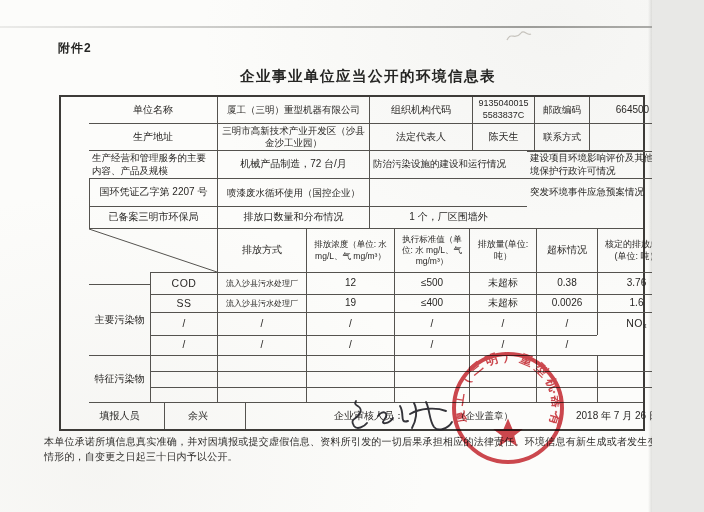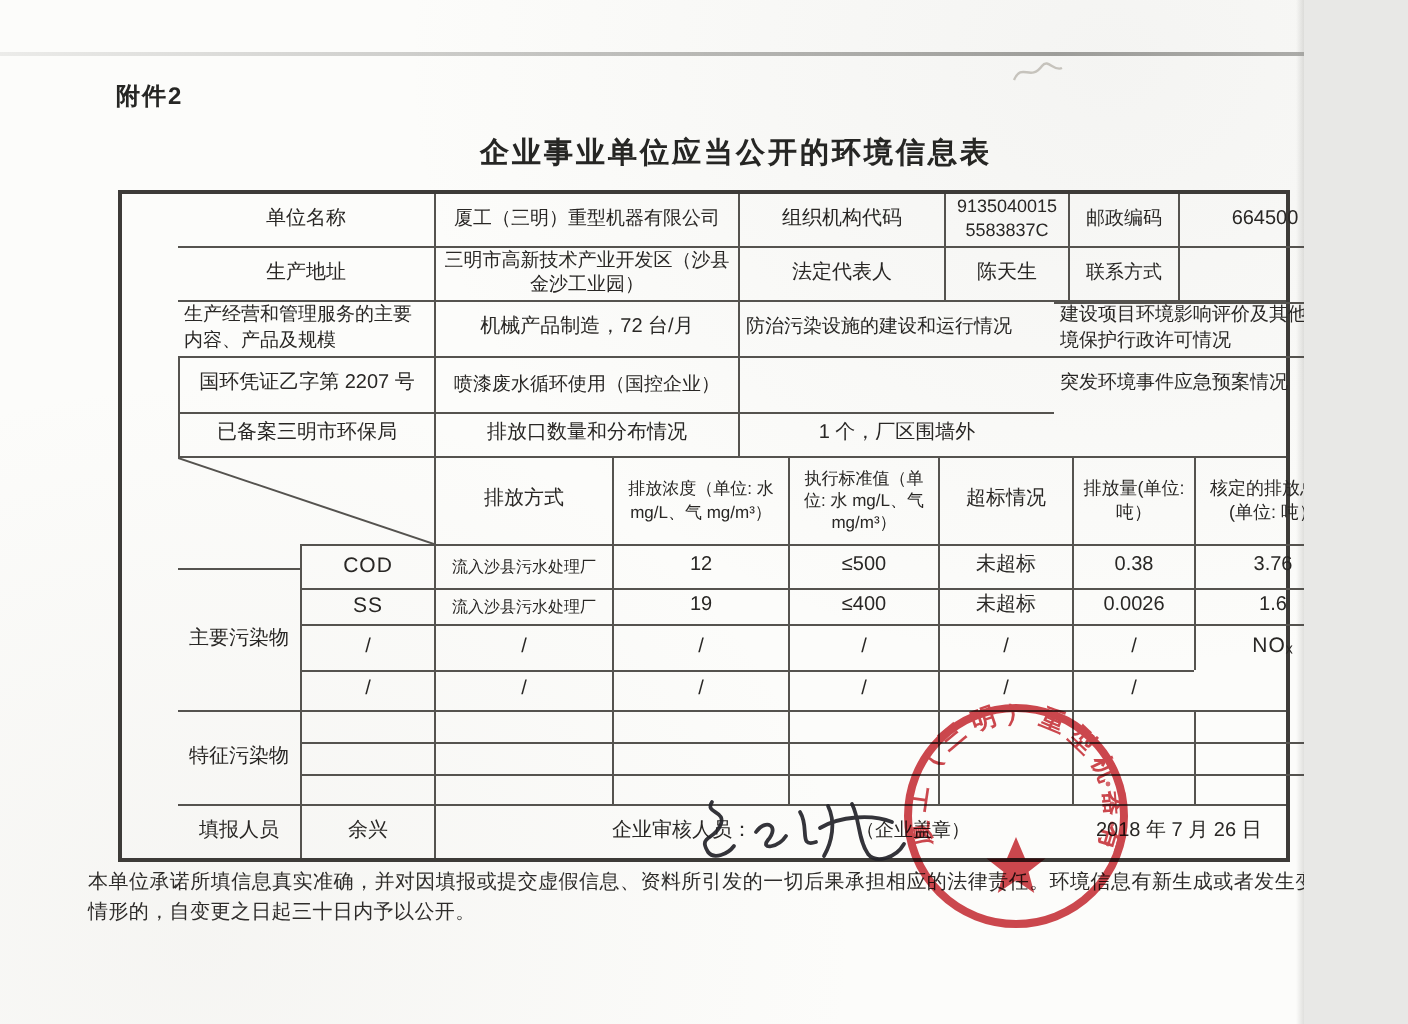--- a/index.html
+++ b/index.html
@@ -98,22 +98,22 @@
 
     <div class="grid sec" style="grid-template-columns:61px 67px 89px 88px 75px 67px 61px 78px; grid-template-rows:43px 22px 18px 23px 20px;">
       <div class="cell c1 r1 diag" style="grid-column:1/3;">
         <svg width="128" height="43">
           <line x1="0" y1="0" x2="128" y2="43" stroke="#55534f" stroke-width="1"></line>
         </svg>
       </div>
       <div class="cell r1">排放方式</div>
       <div class="cell r1 hdr-sm">排放浓度（单位: 水 mg/L、气 mg/m³）</div>
       <div class="cell r1 hdr-sm">执行标准值（单位: 水 mg/L、气 mg/m³）</div>
+      <div class="cell r1" style="font-size:9px">排放量(单位: 吨）</div>
       <div class="cell r1">超标情况</div>
-      <div class="cell r1" style="font-size:9px">排放量(单位: 吨）</div>
       <div class="cell r1" style="font-size:9px">核定的排放总量(单位: 吨）</div>
 
       <div class="cell c1" style="grid-row:2/6; font-size:10px;margin-top:12px;">主要污染物</div>
 
       <div class="cell name-cell">COD</div>
       <div class="cell small">流入沙县污水处理厂</div>
       <div class="cell">12</div>
       <div class="cell">≤500</div>
       <div class="cell">未超标</div>
       <div class="cell">0.38</div>
@@ -161,21 +161,21 @@
       <div class="cell"></div>
       <div class="cell"></div>
       <div class="cell"></div>
       <div class="cell"></div>
       <div class="cell"></div>
       <div class="cell"></div>
       <div class="cell"></div>
       <div class="cell"></div>
     </div>
 
-    <div class="grid sec" style="grid-template-columns:61px 67px 458px; grid-template-rows:26px;">
+    <div class="grid sec" style="grid-template-columns:61px 67px 458px; grid-template-rows:26px;gap:14px;">
       <div class="cell c1 r1">填报人员</div>
       <div class="cell r1">余兴</div>
       <div class="cell r1 fill-row">
         <span class="pos" style="left:88px">企业审核人员：</span>
         <span class="pos" style="left:210px; font-size:9.5px">（企业盖章）</span>
         <span class="pos" style="left:330px">2018 年 7 月 26 日</span>
       </div>
     </div>
 
   </div>

